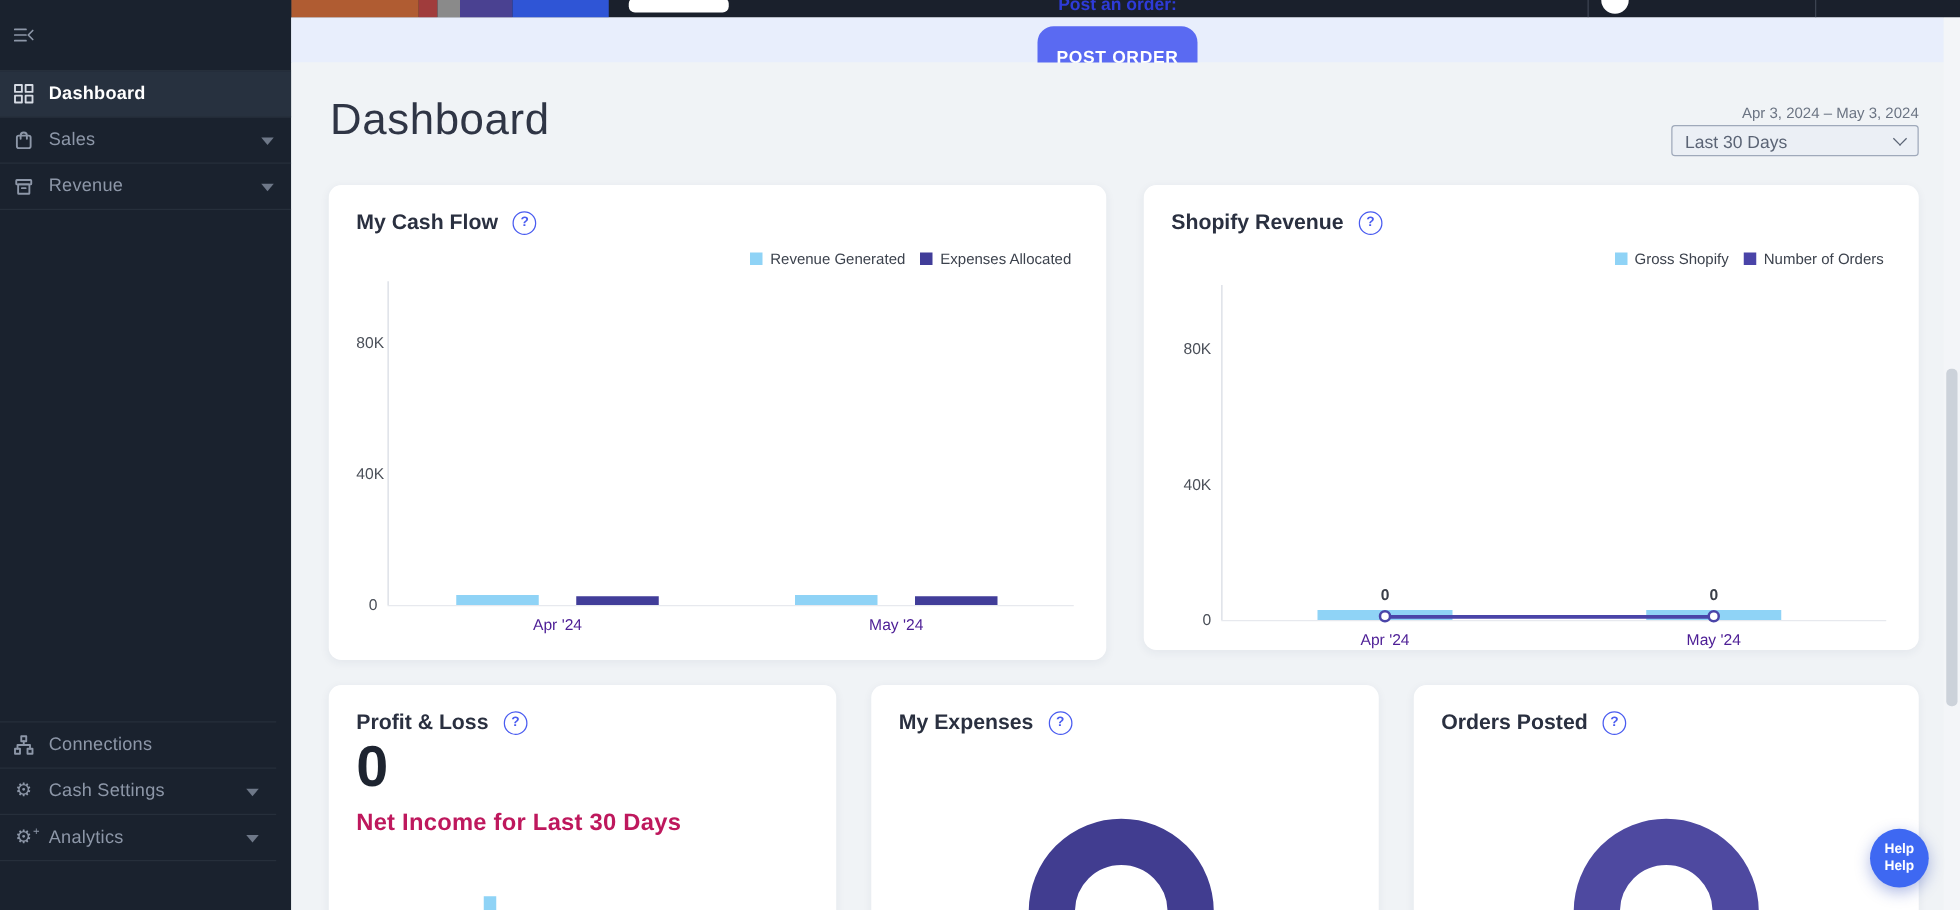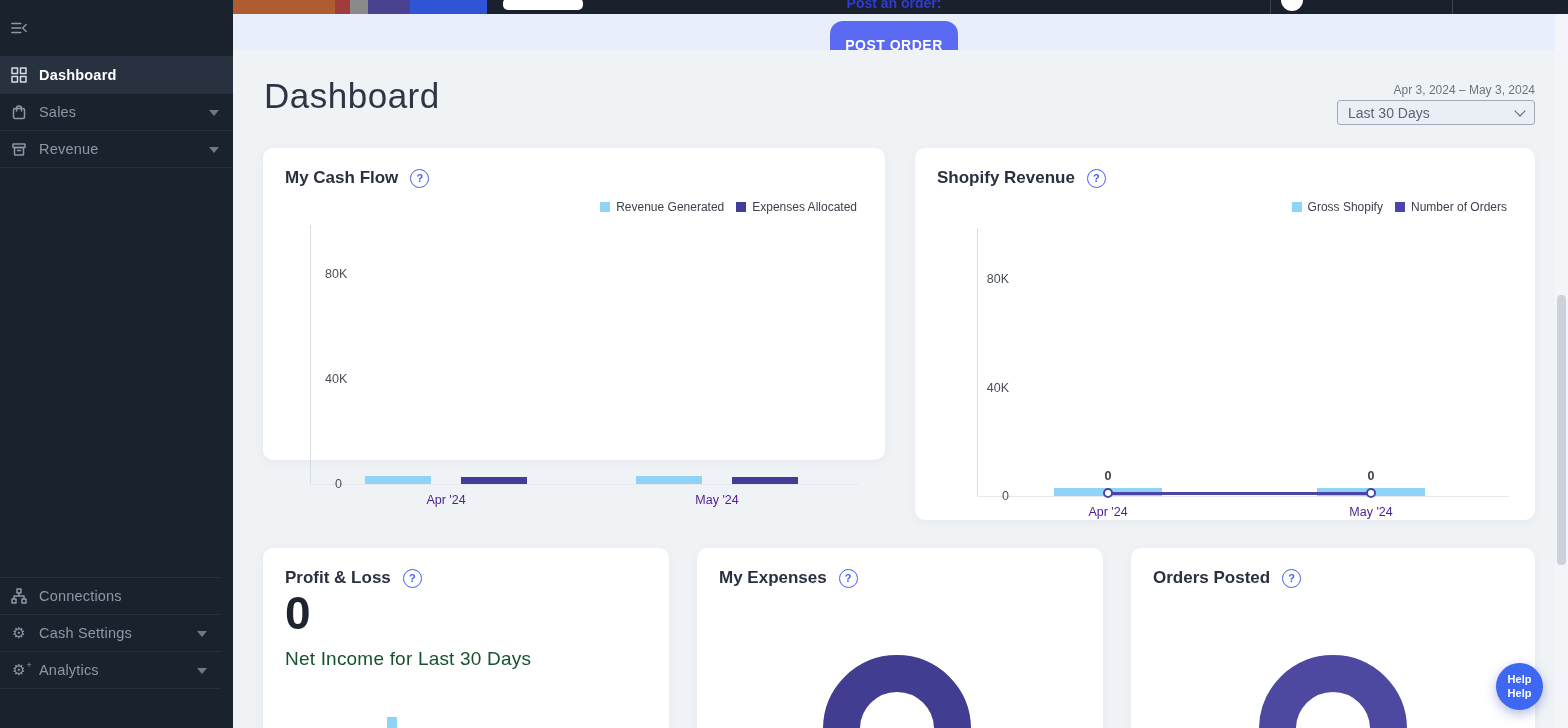--- a/index.html
+++ b/index.html
@@ -52,25 +52,25 @@
     display:flex; align-items:center; gap:12px; }
   .help { width:19px; height:19px; border:1.7px solid #4a5cf0; border-radius:50%; color:#4a5cf0;
     font-size:11px; font-weight:700; display:flex; align-items:center; justify-content:center; cursor:pointer; }
 
   .legend { position:absolute; right:22px; top:52px; display:flex; align-items:center; gap:6px; }
   .lg-sq { width:10px; height:10px; display:inline-block; }
   .lg-lb { font-size:12px; color:#3c424d; margin-right:6px; }
 
   .chart { position:absolute; left:22px; top:72px; }
   .abs { position:absolute; }
-  .tick { font-size:12.5px; color:#4a4f58; line-height:16px;margin-left:40px; }
+  .tick { font-size:12.5px; color:#4a4f58; line-height:16px; }
   .xlab { font-size:12.5px; color:#4c1d95; }
 
   .bigzero { position:absolute; left:22px; top:38px; font-size:46px; font-weight:700; color:#1e2430; }
-  .pl-caption { position:absolute; left:22px; top:100px; font-size:19px; font-weight:400; color:#14532d; letter-spacing:.2px; }
+  .pl-caption { position:absolute; left:22px; top:100px; font-size:19px; font-weight:700; color:#be185d; letter-spacing:.2px; }
   .minibar { position:absolute; left:124px; top:169px; width:10px; height:140px; }
 
   .donut { position:absolute; width:148px; height:148px; border-radius:50%; border-style:solid; border-width:37px; }
 
   .livehelp { position:absolute; right:25px; bottom:18px; width:47px; height:47px; border-radius:50%;
     background:#3e68f2; color:#fff; font-size:11px; font-weight:700; line-height:1.2; text-align:center;
     display:flex; align-items:center; justify-content:center; border:none; cursor:pointer;
     box-shadow:0 4px 12px rgba(30,60,180,.35); }
 
   .scrolltrack { position:absolute; right:0; top:14px; width:13px; height:714px; background:#f3f5f8; }
@@ -174,21 +174,21 @@
   </div>
 
   <div class="content">
     <h1 class="page-title">Dashboard</h1>
     <div class="daterange">Apr 3, 2024 – May 3, 2024</div>
     <div class="selectbox">
       <span class="sv">Last 30 Days</span>
       <span class="selchev"></span>
     </div>
 
-    <div class="card" style="left:30px;top:98px;width:622px;height:312px">
+    <div class="card" style="left:30px;top:98px;width:622px;height:380px">
       <div class="card-title">
         <span>My Cash Flow</span>
         <span class="help">?</span>
       </div>
       <div class="legend">
         <span class="lg-sq" style="background: rgb(143, 211, 246);"></span>
         <span class="lg-lb">Revenue Generated</span>
         <span class="lg-sq" style="background: rgb(65, 61, 153);"></span>
         <span class="lg-lb">Expenses Allocated</span>
       </div>

